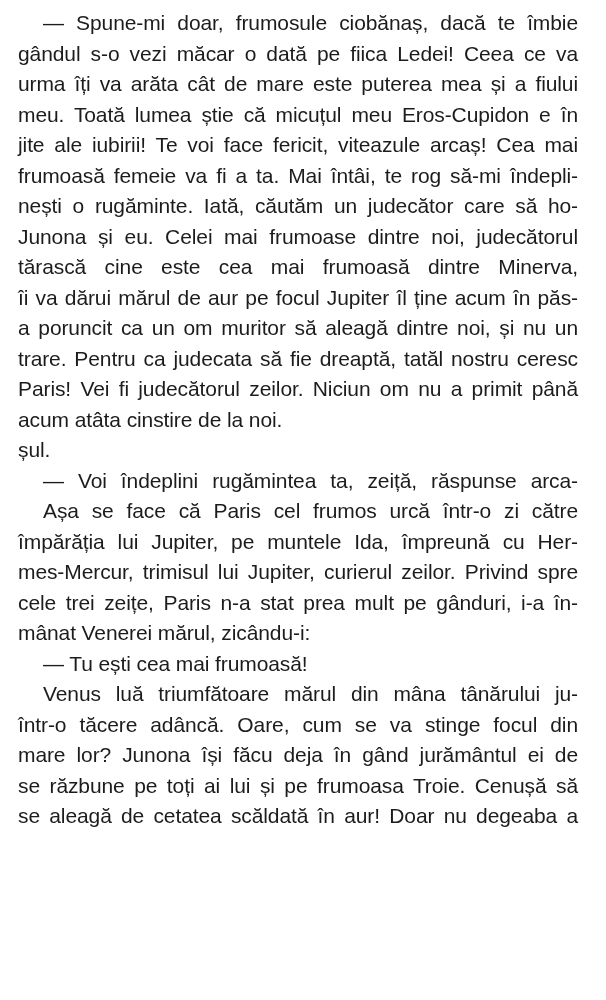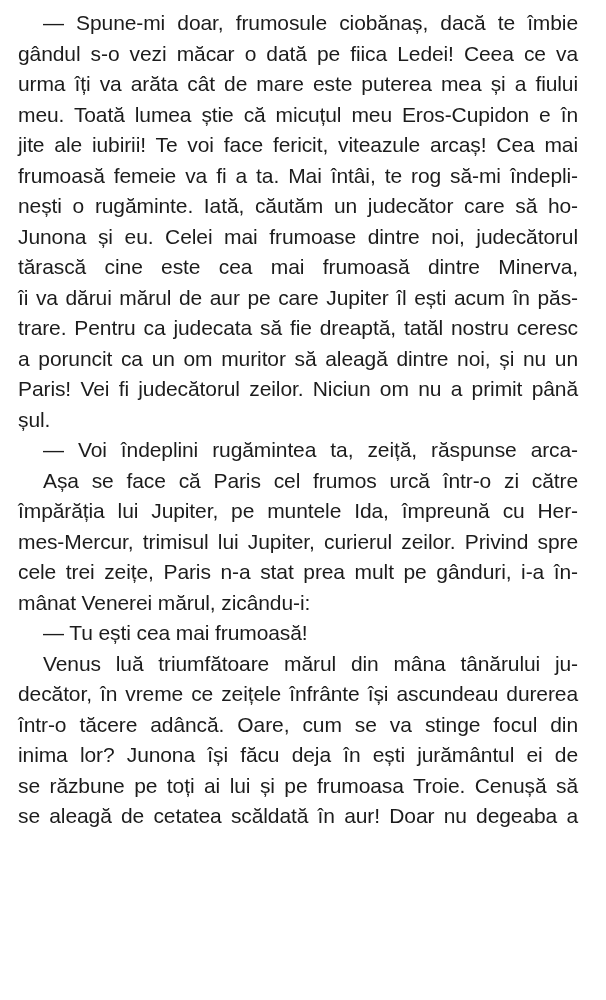--- a/index.html
+++ b/index.html
@@ -65,36 +65,36 @@
   <div class="text-block" id="text-block">
       <div class="line indent">— Spune-mi doar, frumosule ciobănaș, dacă te îmbie</div>
       <div class="line">gândul s-o vezi măcar o dată pe fiica Ledei! Ceea ce va</div>
       <div class="line">urma îți va arăta cât de mare este puterea mea și a fiului</div>
       <div class="line">meu. Toată lumea știe că micuțul meu Eros-Cupidon e în</div>
       <div class="line">jite ale iubirii! Te voi face fericit, viteazule arcaș! Cea mai</div>
       <div class="line">frumoasă femeie va fi a ta. Mai întâi, te rog să-mi îndepli-</div>
       <div class="line">nești o rugăminte. Iată, căutăm un judecător care să ho-</div>
       <div class="line">Junona și eu. Celei mai frumoase dintre noi, judecătorul</div>
       <div class="line">tărască cine este cea mai frumoasă dintre Minerva,</div>
-      <div class="line">îi va dărui mărul de aur pe care Jupiter îl ești acum în păs-</div>
+      <div class="line">îi va dărui mărul de aur pe focul Jupiter îl ține acum în păs-</div>
+      <div class="line">a poruncit ca un om muritor să aleagă dintre noi, și nu un</div>
       <div class="line">trare. Pentru ca judecata să fie dreaptă, tatăl nostru ceresc</div>
-      <div class="line">a poruncit ca un om muritor să aleagă dintre noi, și nu un</div>
       <div class="line">Paris! Vei fi judecătorul zeilor. Niciun om nu a primit până</div>
+      <div class="line para-end">acum atâta cinstire de la noi.</div>
       <div class="line para-end">șul.</div>
       <div class="line indent">— Voi îndeplini rugămintea ta, zeiță, răspunse arca-</div>
       <div class="line indent">Așa se face că Paris cel frumos urcă într-o zi către</div>
       <div class="line">împărăția lui Jupiter, pe muntele Ida, împreună cu Her-</div>
       <div class="line">mes-Mercur, trimisul lui Jupiter, curierul zeilor. Privind spre</div>
       <div class="line">cele trei zeițe, Paris n-a stat prea mult pe gânduri, i-a în-</div>
       <div class="line para-end">mânat Venerei mărul, zicându-i:</div>
       <div class="line indent para-end">— Tu ești cea mai frumoasă!</div>
       <div class="line indent">Venus luă triumfătoare mărul din mâna tânărului ju-</div>
-      <div class="line">decător, în vreme ce zeițele înfrânte își ascundeau durerea</div>
       <div class="line">într-o tăcere adâncă. Oare, cum se va stinge focul din</div>
-      <div class="line">inima lor? Junona își făcu deja în ești jurământul ei de</div>
+      <div class="line">mare lor? Junona își făcu deja în gând jurământul ei de</div>
       <div class="line">se răzbune pe toți ai lui și pe frumoasa Troie. Cenușă să</div>
       <div class="line">se aleagă de cetatea scăldată în aur! Doar nu degeaba a</div>
     </div>
 
   <div class="footer">
     <span class="page-num">10</span>
     <span class="book-title">Iliada, Odiseea, Eneida</span>
   </div>
 
 </div>

